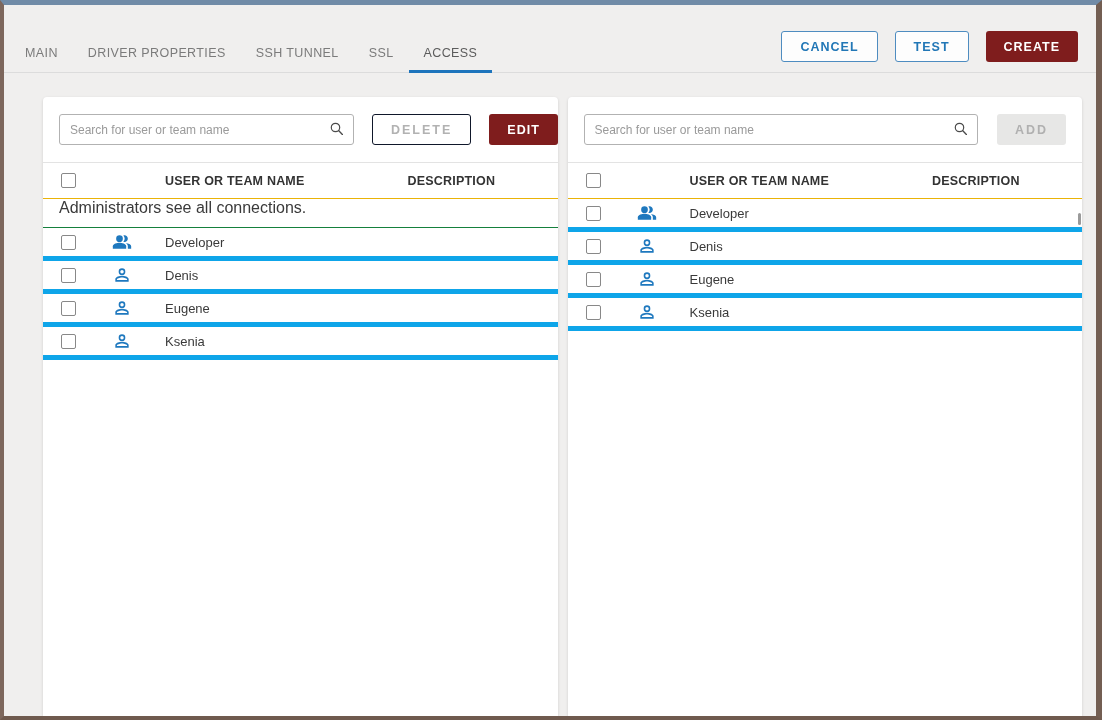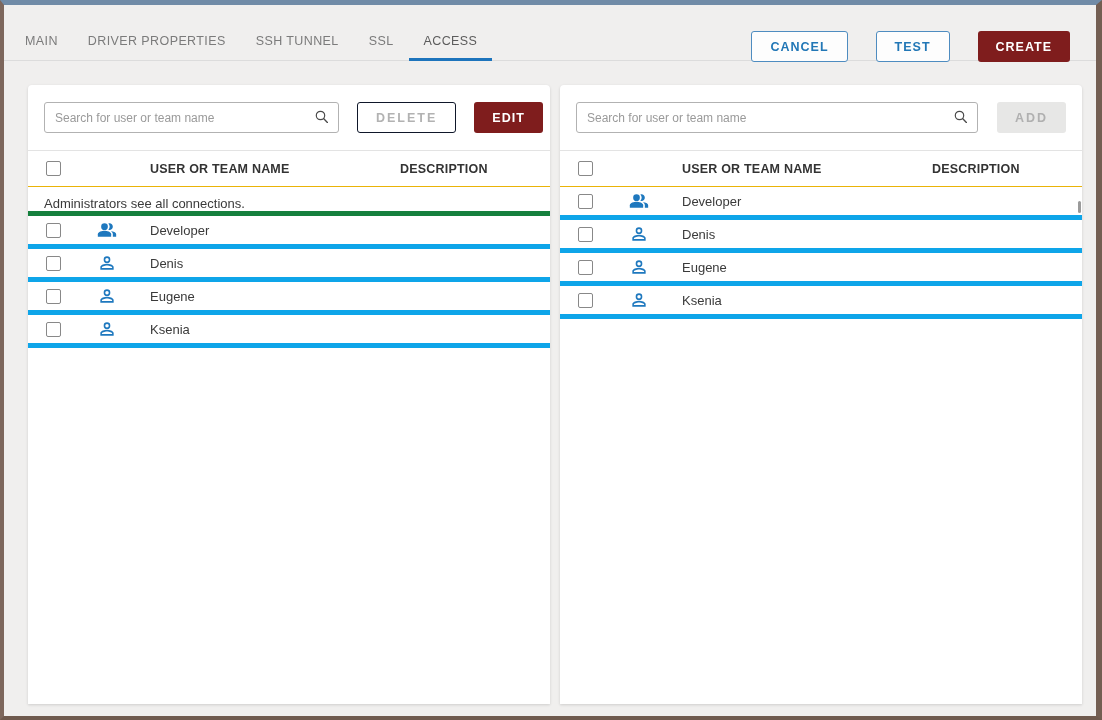--- a/index.html
+++ b/index.html
@@ -11,21 +11,21 @@
     border-top: 5px solid #708ba7;
     border-left: 4px solid #7d675c;
     border-right: 6px solid #735e52;
     border-bottom: 4px solid #6f5a4e;
     overflow: hidden;
     position: relative;
   }
 
   
   .tabbar {
-    height: 56px;
+    height: 68px;
     display: flex;
     align-items: flex-end;
     padding-left: 6px;
     border-bottom: 1px solid #dcdcdc;
     position: relative;
   }
   .tab {
     padding: 0 15px 12px 15px;
     font-size: 12.5px;
     letter-spacing: 0.4px;
@@ -39,23 +39,23 @@
     content: "";
     position: absolute;
     left: 0; right: 0; bottom: -1px;
     height: 3px;
     background: #1d74bc;
   }
 
   
   .actions {
     position: absolute;
-    top: 26px; right: 26px;
-    display: flex;
-    gap: 28px;
+    top: 26px; right: 18px;
+    display: flex;
+    gap: 17px;
   }
   .btn {
     height: 31px;
     display: inline-flex;
     align-items: center;
     justify-content: center;
     border-radius: 3px;
     font-size: 12.5px;
     font-weight: bold;
     letter-spacing: 1px;
@@ -67,21 +67,21 @@
   }
   .btn-outline { border: 1px solid #4e8cc0; color: #2277b6; background: #fdfdfd; }
   .btn-primary { background: #7f1d1d; color: #ffffff; }
   .btn-outline-disabled { border: 1px solid #0f172a; color: #b2b2b2; letter-spacing: 2px; background: transparent; cursor: default; }
   .btn-gray-disabled { background: #e7e7e6; color: #b0b0b0; letter-spacing: 2px; cursor: default; }
 
   
   .content {
     display: flex;
     gap: 10px;
-    padding: 24px 14px 0 24px;
+    padding: 24px 14px 0 39px;
     height: 643px;
   }
   .panel {
     flex: 1;
     background: #ffffff;
     border-radius: 4px 4px 0 0;
     box-shadow: 0 1px 3px rgba(0,0,0,0.14);
     position: relative;
     overflow: hidden;
   }
@@ -131,24 +131,24 @@
   .trow {
     height: 33px;
     border-bottom: 5px solid #0ea5e9;
     font-size: 13px;
     color: #3a3a3a;
     cursor: pointer;
   }
   .notice-row {
     height: 29px;
     display: flex;
-    align-items: flex-end;
+    align-items: flex-start;
     padding-left: 16px;
-    border-bottom: 5px solid #15803d;
-    font-size: 13px;
+    border-bottom: 1px solid #15803d;
+    font-size: 16px;
     color: #3a3a3a;
   }
   .cell-check { padding-left: 18px; }
   .checkbox {
     width: 15px; height: 15px;
     border: 1.5px solid #888;
     border-radius: 2px;
     background: #fff;
     cursor: pointer;
   }

